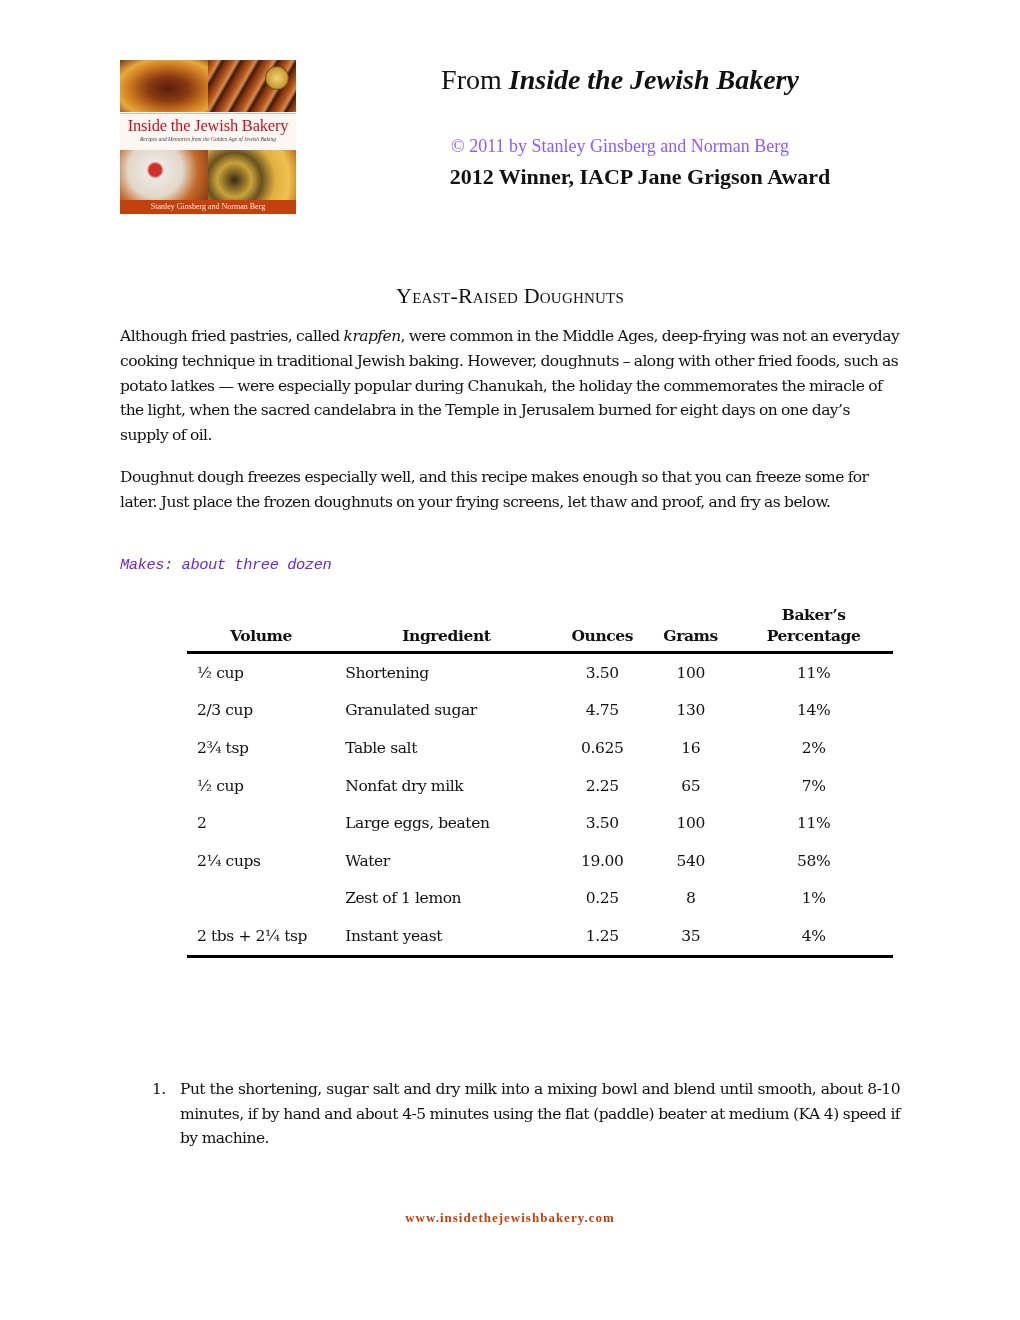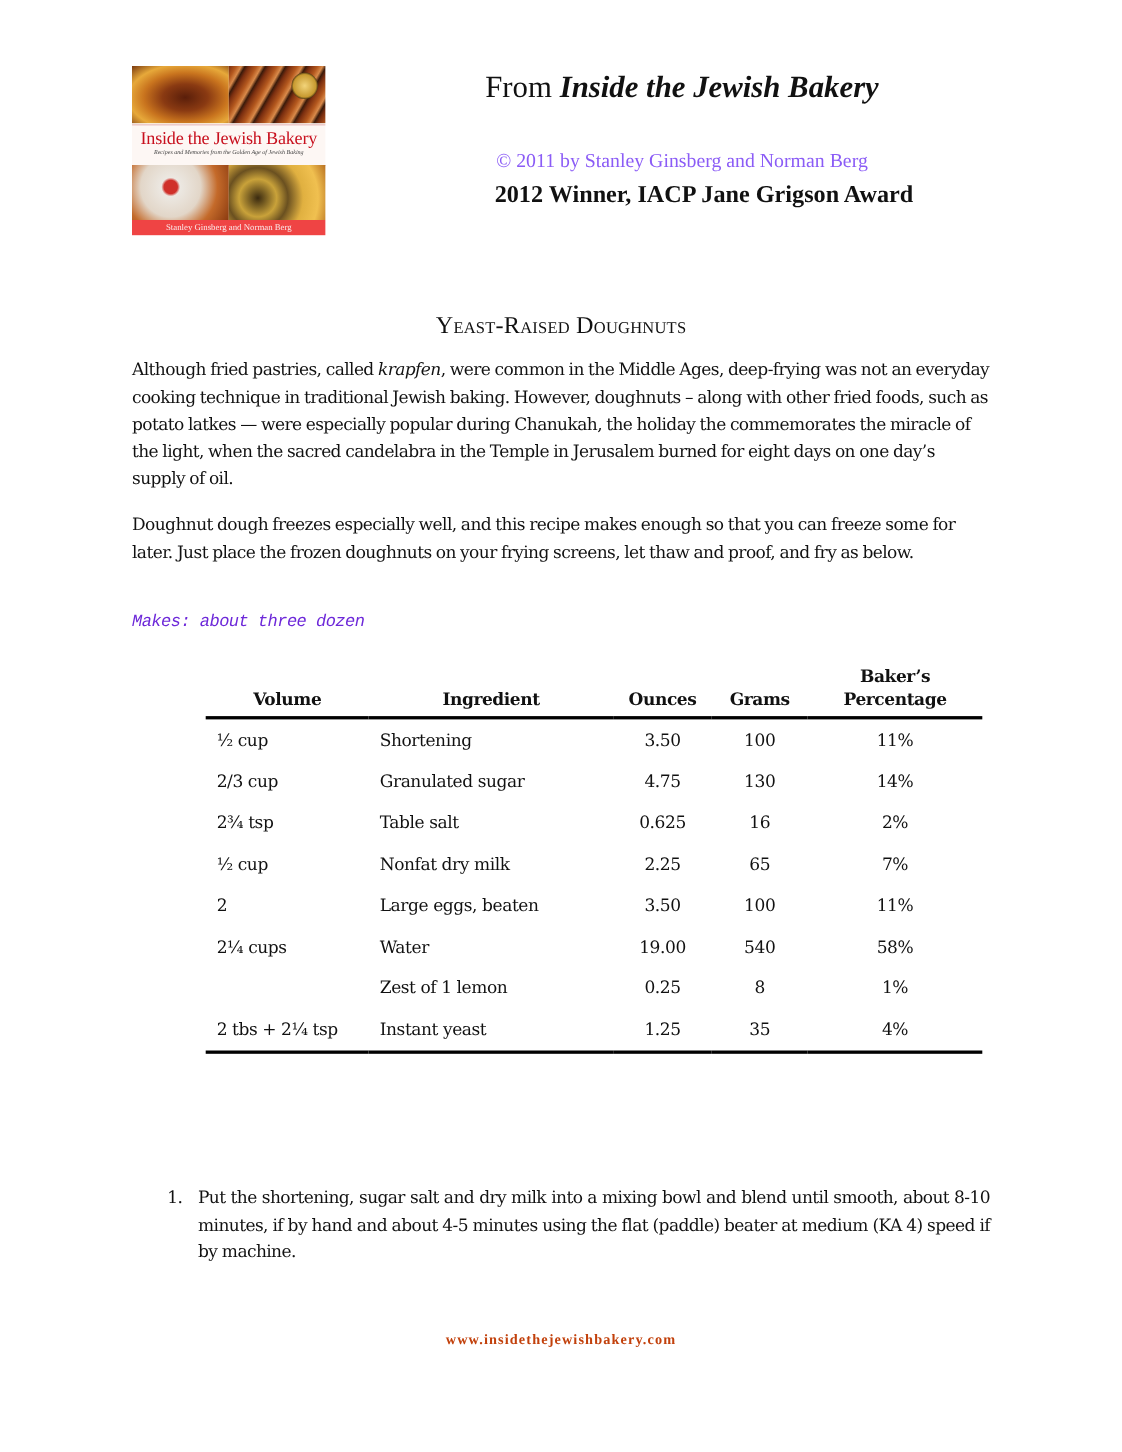--- a/index.html
+++ b/index.html
@@ -31,21 +31,21 @@
     .cover .cover-sub {
       display: block; color: #444; font-family: "Liberation Serif", serif; font-style: italic;
       font-size: 5.5px; line-height: 8px; white-space: nowrap;
     }
     .cover .p-bl { left: 0; top: 90px; width: 88px; height: 50px;
       background: radial-gradient(circle at 40% 40%, #d0302a 0%, #d0302a 10%, #ece8e2 14%, #e2d6c8 45%, #c46a2a 70%, #8a3a10 100%); }
     .cover .p-br { left: 88px; top: 90px; width: 88px; height: 50px;
       background: radial-gradient(circle at 30% 60%, #3a2a10 0%, #c9a23a 25%, #6a5020 40%, #e0b040 60%, #f0c050 80%, #b87020 100%); }
     .cover .author-band {
       position: absolute; left: 0; top: 140px; width: 176px; height: 14px;
-      background: #ef4444; color: #fbe8e8; text-align: center;
+      background: #c2410c; color: #fbe8e8; text-align: center;
       font-family: "Liberation Serif", serif; font-size: 8px; line-height: 14px;
     }
 
     .header-from {
       position: absolute; left: 400px; top: 64px; width: 440px; text-align: center;
       font-family: "Liberation Serif", serif; font-size: 28px; color: #111;
     }
     .header-from em { font-weight: bold; font-style: italic; }
     .header-copy {
       position: absolute; left: 400px; top: 117px; width: 440px; text-align: center;

